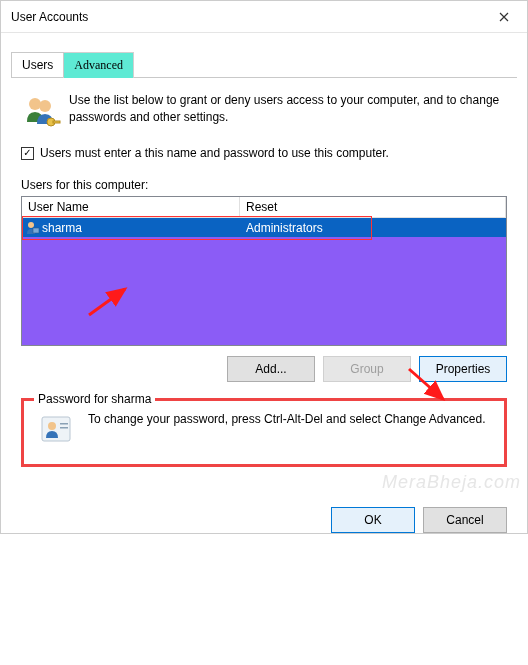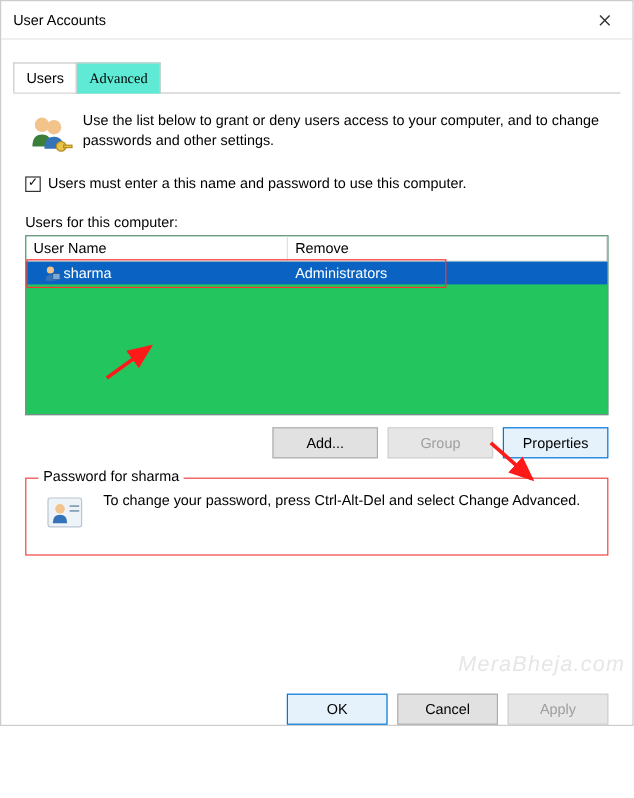--- a/index.html
+++ b/index.html
@@ -1,44 +1,44 @@
 <!DOCTYPE html>
 <html><head>
 <meta charset="utf-8">
 <style>
   * { box-sizing: border-box; font-family: "Segoe UI", Tahoma, sans-serif; }
   body { margin: 0; background: #fff; }
-  .window { width: 528px; height: 605px; border: 1px solid #ccc; position: relative; background: #fff; }
+  .window { width: 528px; height: 534px; border: 1px solid #ccc; position: relative; background: #fff; }
   .titlebar { height: 32px; display: flex; align-items: center; justify-content: space-between; padding: 0 0 0 10px; border-bottom: 1px solid #e5e5e5; }
   .titlebar-title { font-size: 12px; color: #000; }
   .titlebar-close { width: 46px; height: 32px; display:flex; align-items:center; justify-content:center; font-size:16px; color:#333; cursor: default; }
   .tabs { margin: 18px 10px 0 10px; font-size: 12px; position: relative; border-bottom: 1px solid #c9c9c9; }
   .tab { display:inline-block; padding: 5px 10px 5px 10px; border: 1px solid #c9c9c9; border-bottom: none; background: #fff; margin-right: -1px; position: relative; top: 1px; }
   .tab.inactive { background: #5eead4; border-top-color:#d0d0d0; border-left-color:#d0d0d0; border-right-color:#d0d0d0;font-family:Liberation Serif, serif; }
   .tab.active { background: #fff; z-index: 2; }
   .content { padding: 14px 20px 12px 20px; font-size: 12px; color: #000; }
   .intro { display:flex; gap:8px; margin-bottom: 14px; }
   .intro-text { line-height: 1.4; }
   .checkbox-row { display:flex; align-items:center; gap:6px; margin: 6px 0 18px 0; }
   .chk { width:13px; height:13px; border:1px solid #333; display:inline-flex; align-items:center; justify-content:center; font-size:10px; line-height:1; }
   .section-label { margin-bottom: 4px; }
-  .listbox { border:1px solid #828790; height: 150px; background: #22c55e; position: relative; }
+  .listbox { border:1px solid #828790; height: 150px; background: #8b5cf6; position: relative; }
   .list-header { display:flex; font-size:12px; }
   .list-header > div { padding: 3px 6px; background: #fff; border-right: 1px solid #e0e0e0; border-bottom: 1px solid #e0e0e0; }
   .col-user { width: 218px; }
   .col-group { flex:1; }
   .list-row { display:flex; align-items:center; background:#0a63c2; color:#fff; height:19px; font-size:12px; position:relative; }
-  .list-row .cell-user { width:218px; padding-left: 15px; display:flex; align-items:flex-start; gap:2px; }
+  .list-row .cell-user { width:218px; padding-left: 4px; display:flex; align-items:flex-start; gap:2px; }
   .list-row .cell-group { flex:1; padding-left:6px; }
   .red-highlight { position:absolute; border:1px solid #ff3333; pointer-events:none; }
   .btn-row { display:flex; justify-content:flex-end; gap: 8px; margin: 10px 0 16px 0; }
   .btn { min-width: 88px; height: 26px; display:inline-flex; align-items:center; justify-content:center; border:1px solid #adadad; background:#e1e1e1; font-size:12px; padding: 0 12px; }
   .btn.disabled { color:#9e9e9e; background:#e6e6e6; border-color:#d0d0d0; }
   .btn.focus { border-color:#0078d7; background:#e5f1fb; }
-  .fieldset { border:1px solid #ef4444; padding: 10px 14px 14px 14px; position: relative; margin-top: 6px; }
+  .fieldset { border:3px solid #ef4444; padding: 10px 14px 14px 14px; position: relative; margin-top: 6px; }
   .fieldset-legend { position: absolute; top: -9px; left: 10px; background:#fff; padding: 0 4px; font-size:12px; }
   .pw-inner { display:flex; gap:14px; }
   .pw-text { font-size:12px; line-height:1.4; }
   .pw-btn-row { display:flex; justify-content:flex-end; margin-top: 10px; }
   .dialog-buttons { position:absolute; bottom: 0; right: 20px; display:flex; gap: 8px; }
   .arrow { position:absolute; pointer-events:none; }
   .watermark { position:absolute; right:6px; bottom:40px; font-size:18px; color:#e6e6e6; letter-spacing:1px; font-style:italic; pointer-events:none; }
   
   .people-icon svg { display:block; }
 </style>
@@ -79,21 +79,21 @@
     <div class="checkbox-row">
       <span class="chk">✓</span>
       <span>Users must enter a this name and password to use this computer.</span>
     </div>
 
     <div class="section-label">Users for this computer:</div>
 
     <div class="listbox">
       <div class="list-header">
         <div class="col-user">User Name</div>
-        <div class="col-group">Remove</div>
+        <div class="col-group">Reset</div>
       </div>
       <div class="list-row">
         <div class="cell-user">
           <svg width="14" height="14" viewBox="0 0 14 14">
             <circle cx="5" cy="4" r="3" fill="#f2c48b"></circle>
             <path d="M1 13 Q1 8 5 8 Q9 8 9 13 Z" fill="#3573b8"></path>
             <rect x="7" y="7" width="6" height="5" fill="#7aa8d8" stroke="#2a5a8a" stroke-width="0.6"></rect>
           </svg>
           <span>sharma</span>
         </div>
@@ -139,18 +139,17 @@
         <marker id="ah2" markerWidth="8" markerHeight="8" refX="6" refY="3" orient="auto">
           <path d="M0,0 L7,3 L0,6 Z" fill="#ff1a1a"></path>
         </marker>
       </defs>
     <line x1="10" y1="8" x2="44" y2="38" stroke="#ff1a1a" stroke-width="3" marker-end="url(#ah2)"></line>
   </svg>
 
   <div class="dialog-buttons">
     <span class="btn focus" style="min-width:84px">OK</span>
     <span class="btn" style="min-width:84px">Cancel</span>
-    <span class="btn disabled" style="min-width:84px">Apply</span>
   </div>
 
   <div class="watermark">MeraBheja.com</div>
 
 </div>
 
 </body></html>

